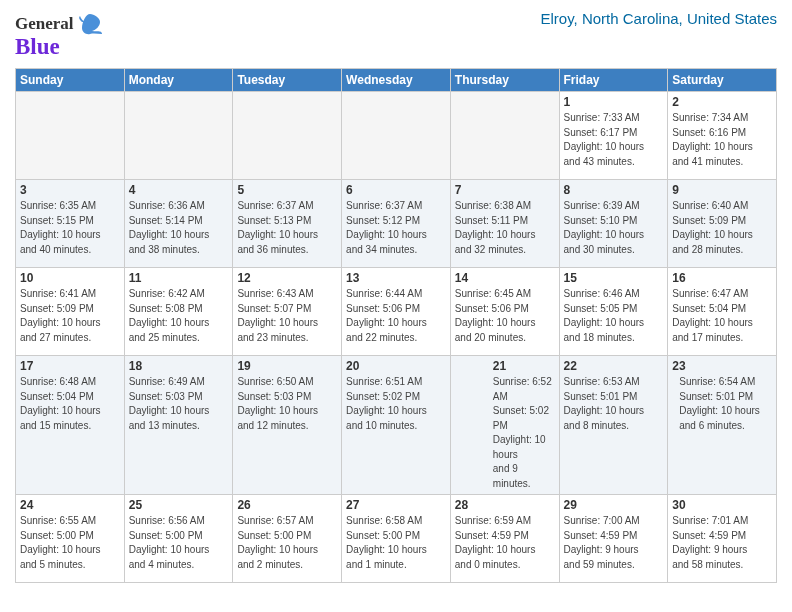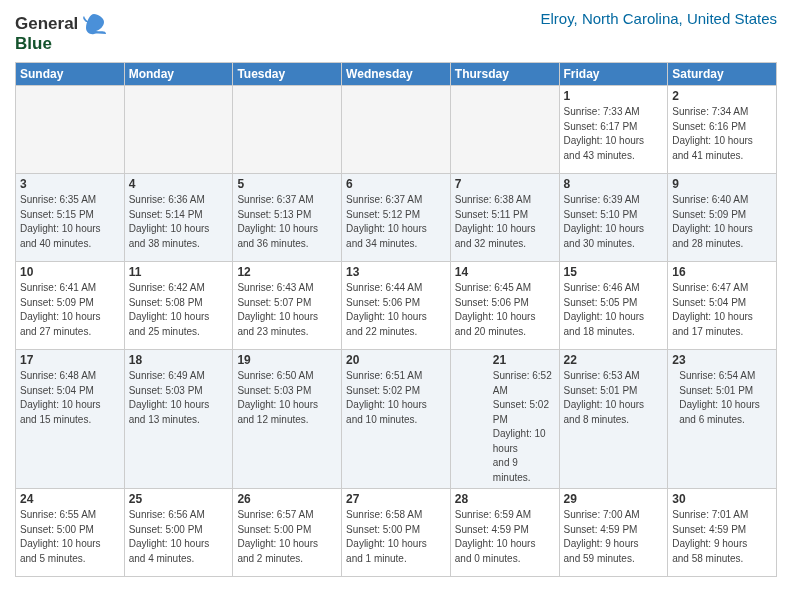--- a/index.html
+++ b/index.html
@@ -22,20 +22,21 @@
       margin-bottom: 8px;
     }
     .logo {
       display: flex;
       flex-direction: column;
       align-items: flex-start;
     }
     .logo-row {
       display: flex;
       align-items: flex-start;
+      font-family: Liberation Serif, serif;
     }
     .title-block {
       text-align: right;
     }
     .month-title {
       font-size: 32px;
       font-weight: bold;
       color: #333;
     }
     .location-title {
@@ -96,21 +97,21 @@
     <div class="logo">
       <div class="logo-row">
         <div style="display:flex; flex-direction:column; align-items:flex-start;">
           <div style="display:flex; align-items:center; gap:2px;">
             <span style="font-size:17px; font-weight:bold; color:#333;">General</span>
             <svg width="28" height="28" viewBox="0 0 28 28">
               <path d="M14 4 C18 4 24 8 24 12 C24 16 20 20 16 21 C20 22 26 20 26 24 C22 24 18 23 14 24 C10 25 6 22 6 18 C6 12 10 4 14 4Z" fill="#4a90d9"></path>
               <path d="M6 12 C4 10 2 8 4 6 C5 9 7 11 9 12Z" fill="#4a90d9"></path>
             </svg>
           </div>
-          <span style="font-size:17px; font-weight:bold; color:#14532d; margin-top:-4px;">Blue</span>
+          <span style="font-size:23px; font-weight:bold; color:#6d28d9; margin-top:-4px;">Blue</span>
         </div>
       </div>
     </div>
     <div class="title-block">
       <div class="location-title">Elroy, North Carolina, United States</div>
     </div>
   </div>
 
   <table class="calendar">
     <thead>

